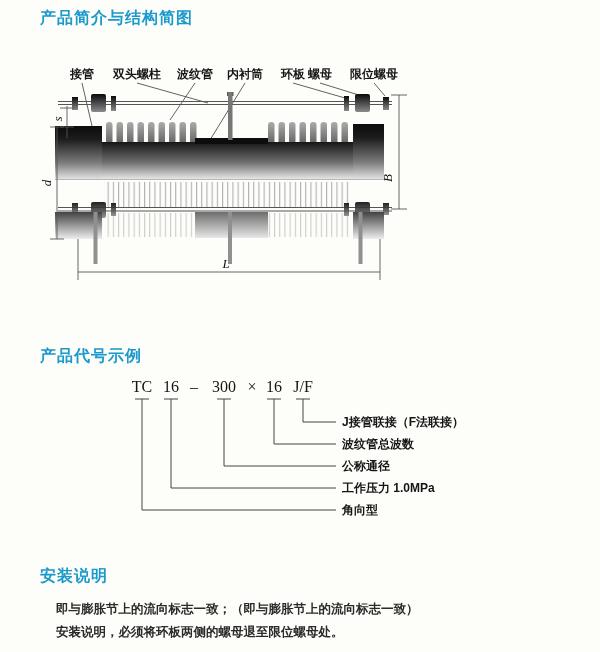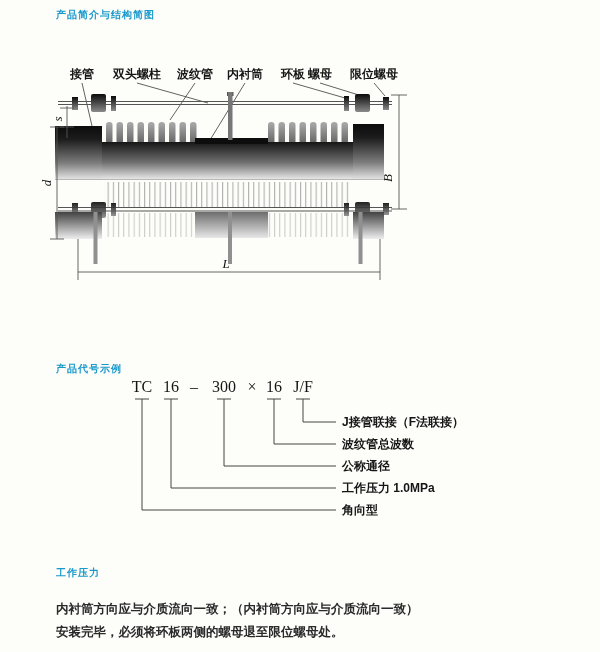--- a/index.html
+++ b/index.html
@@ -4,24 +4,24 @@
 <style>
   html,body{margin:0;padding:0;}
   body{
     width:600px;height:652px;position:relative;overflow:hidden;
     background:#fdfdfa;
     font-family:"Liberation Sans","DejaVu Sans",sans-serif;
   }
   .page{position:absolute;inset:0;}
   .sec-title{
     position:absolute;left:40px;
-    font-size:10px;font-weight:bold;color:#1a99cc;letter-spacing:1px;margin-left:16px;
+    font-size:16px;font-weight:bold;color:#1a99cc;letter-spacing:1px;
   }
   #title-intro{top:8px;}
-  #title-code{top:362px;}
+  #title-code{top:346px;}
   #title-install{top:566px;}
   .diagram-wrap{position:absolute;left:40px;top:56px;width:420px;height:240px;}
   .codefig-wrap{position:absolute;left:124px;top:376px;width:400px;height:150px;}
   .install-text{
     position:absolute;left:56px;top:598px;width:520px;
     font-size:12.5px;font-weight:600;color:#2a2a2a;line-height:23px;
   }
   svg text{fill:#151515;}
   .part-label{font-size:12px;font-weight:700;font-family:"Liberation Sans","DejaVu Sans",sans-serif;}
   .dim-label{font-family:"Liberation Serif","DejaVu Serif",serif;font-style:italic;font-size:13px;}
@@ -216,20 +216,20 @@
       <g>
         <text class="callout-label" x="218" y="50">J接管联接（F法联接）</text>
         <text class="callout-label" x="218" y="72">波纹管总波数</text>
         <text class="callout-label" x="218" y="94">公称通径</text>
         <text class="callout-label" x="218" y="116">工作压力 1.0MPa</text>
         <text class="callout-label" x="218" y="138">角向型</text>
       </g>
     </svg>
   </div>
 
-  <div class="sec-title" id="title-install">工作压力</div>
+  <div class="sec-title" id="title-install">安装说明</div>
 
   <div class="install-text">
-    <div>内衬筒方向应与介质流向一致；（内衬筒方向应与介质流向一致）</div>
-    <div>安装完毕，必须将环板两侧的螺母退至限位螺母处。</div>
+    <div>即与膨胀节上的流向标志一致；（即与膨胀节上的流向标志一致）</div>
+    <div>安装说明，必须将环板两侧的螺母退至限位螺母处。</div>
   </div>
 
 </div>
 
 </body></html>

